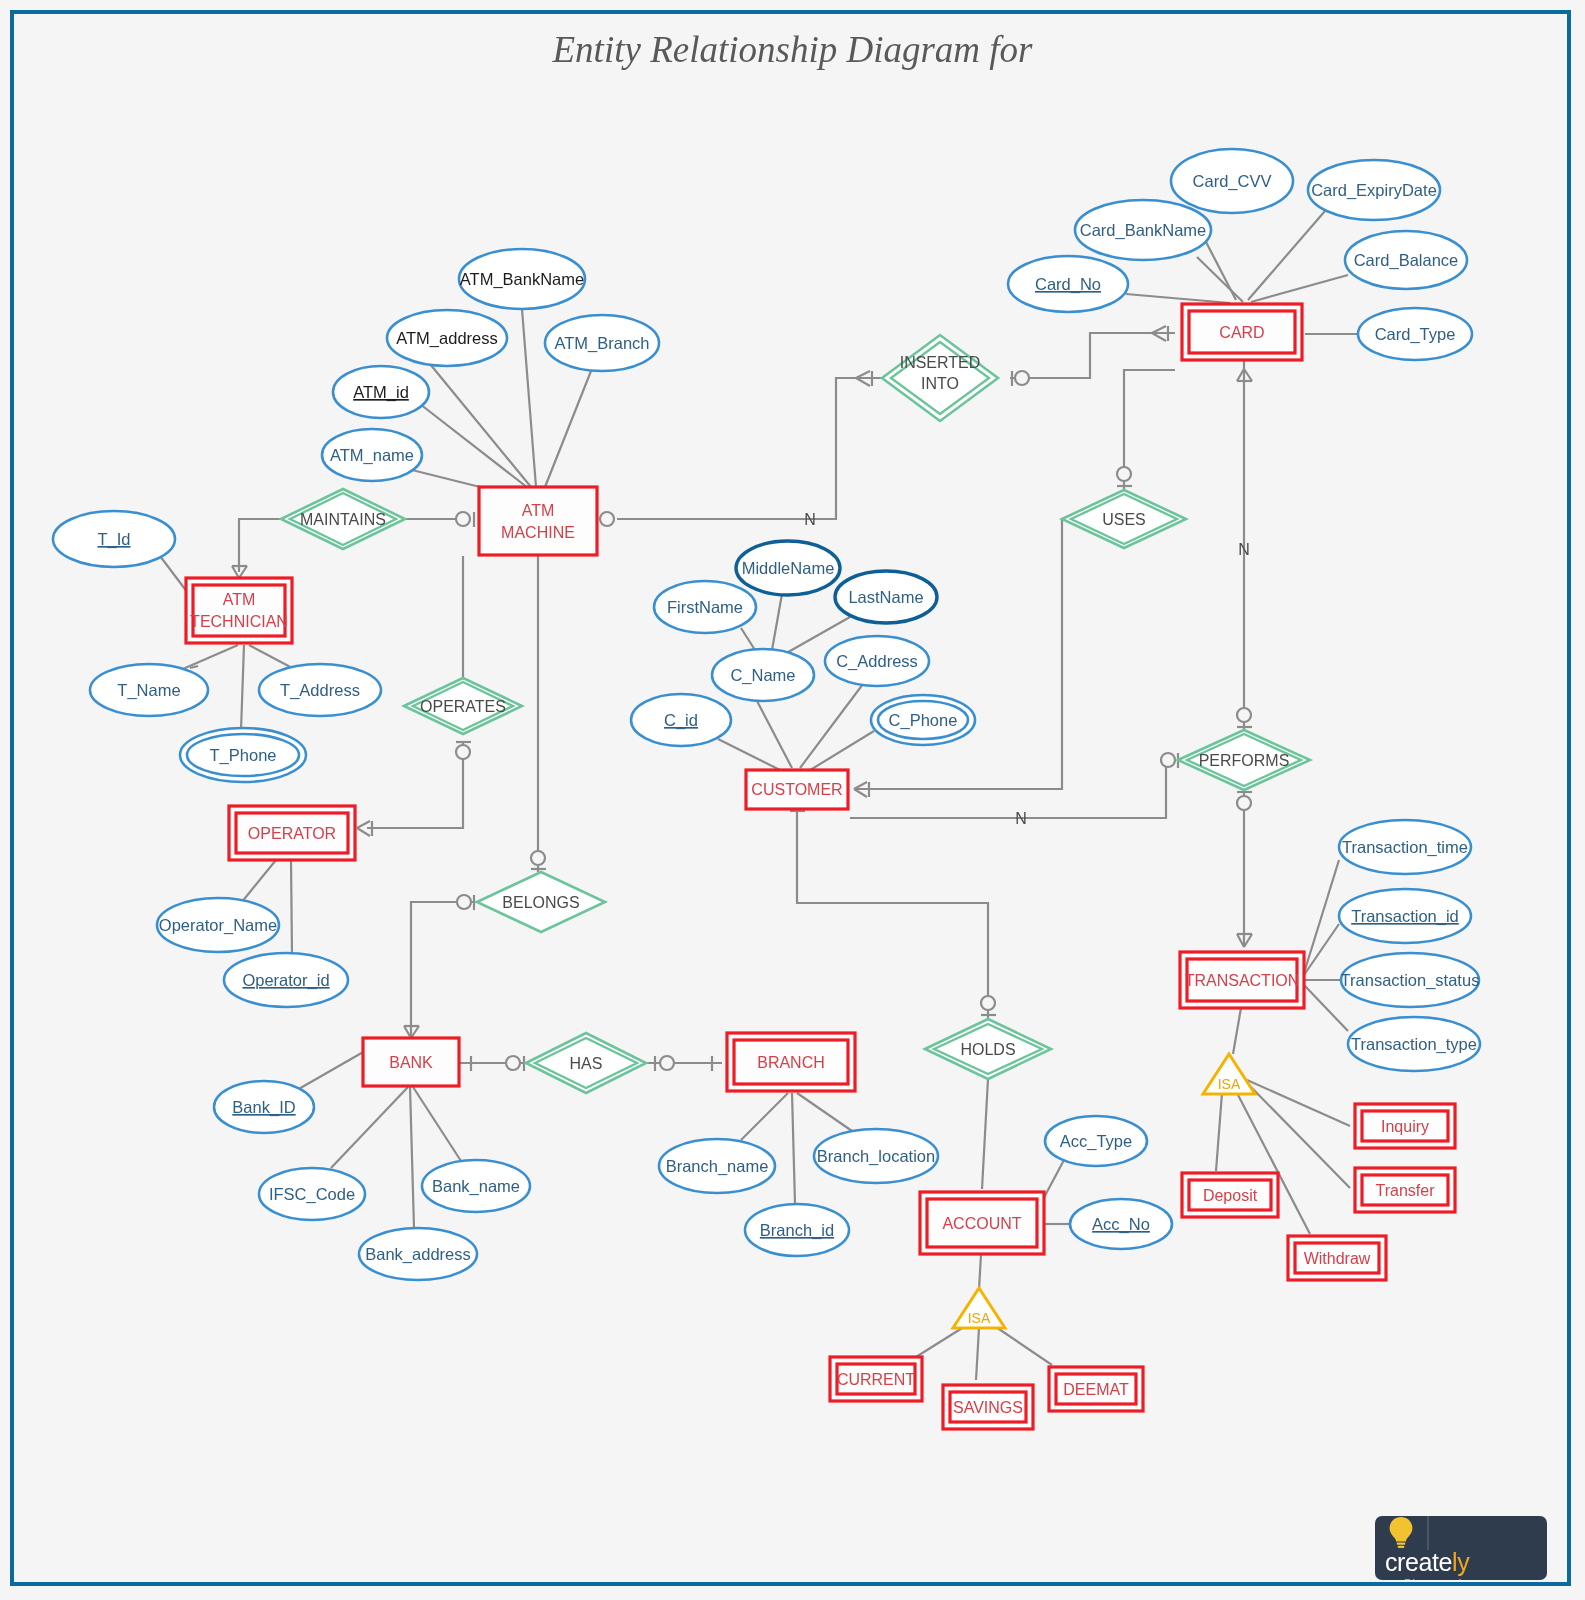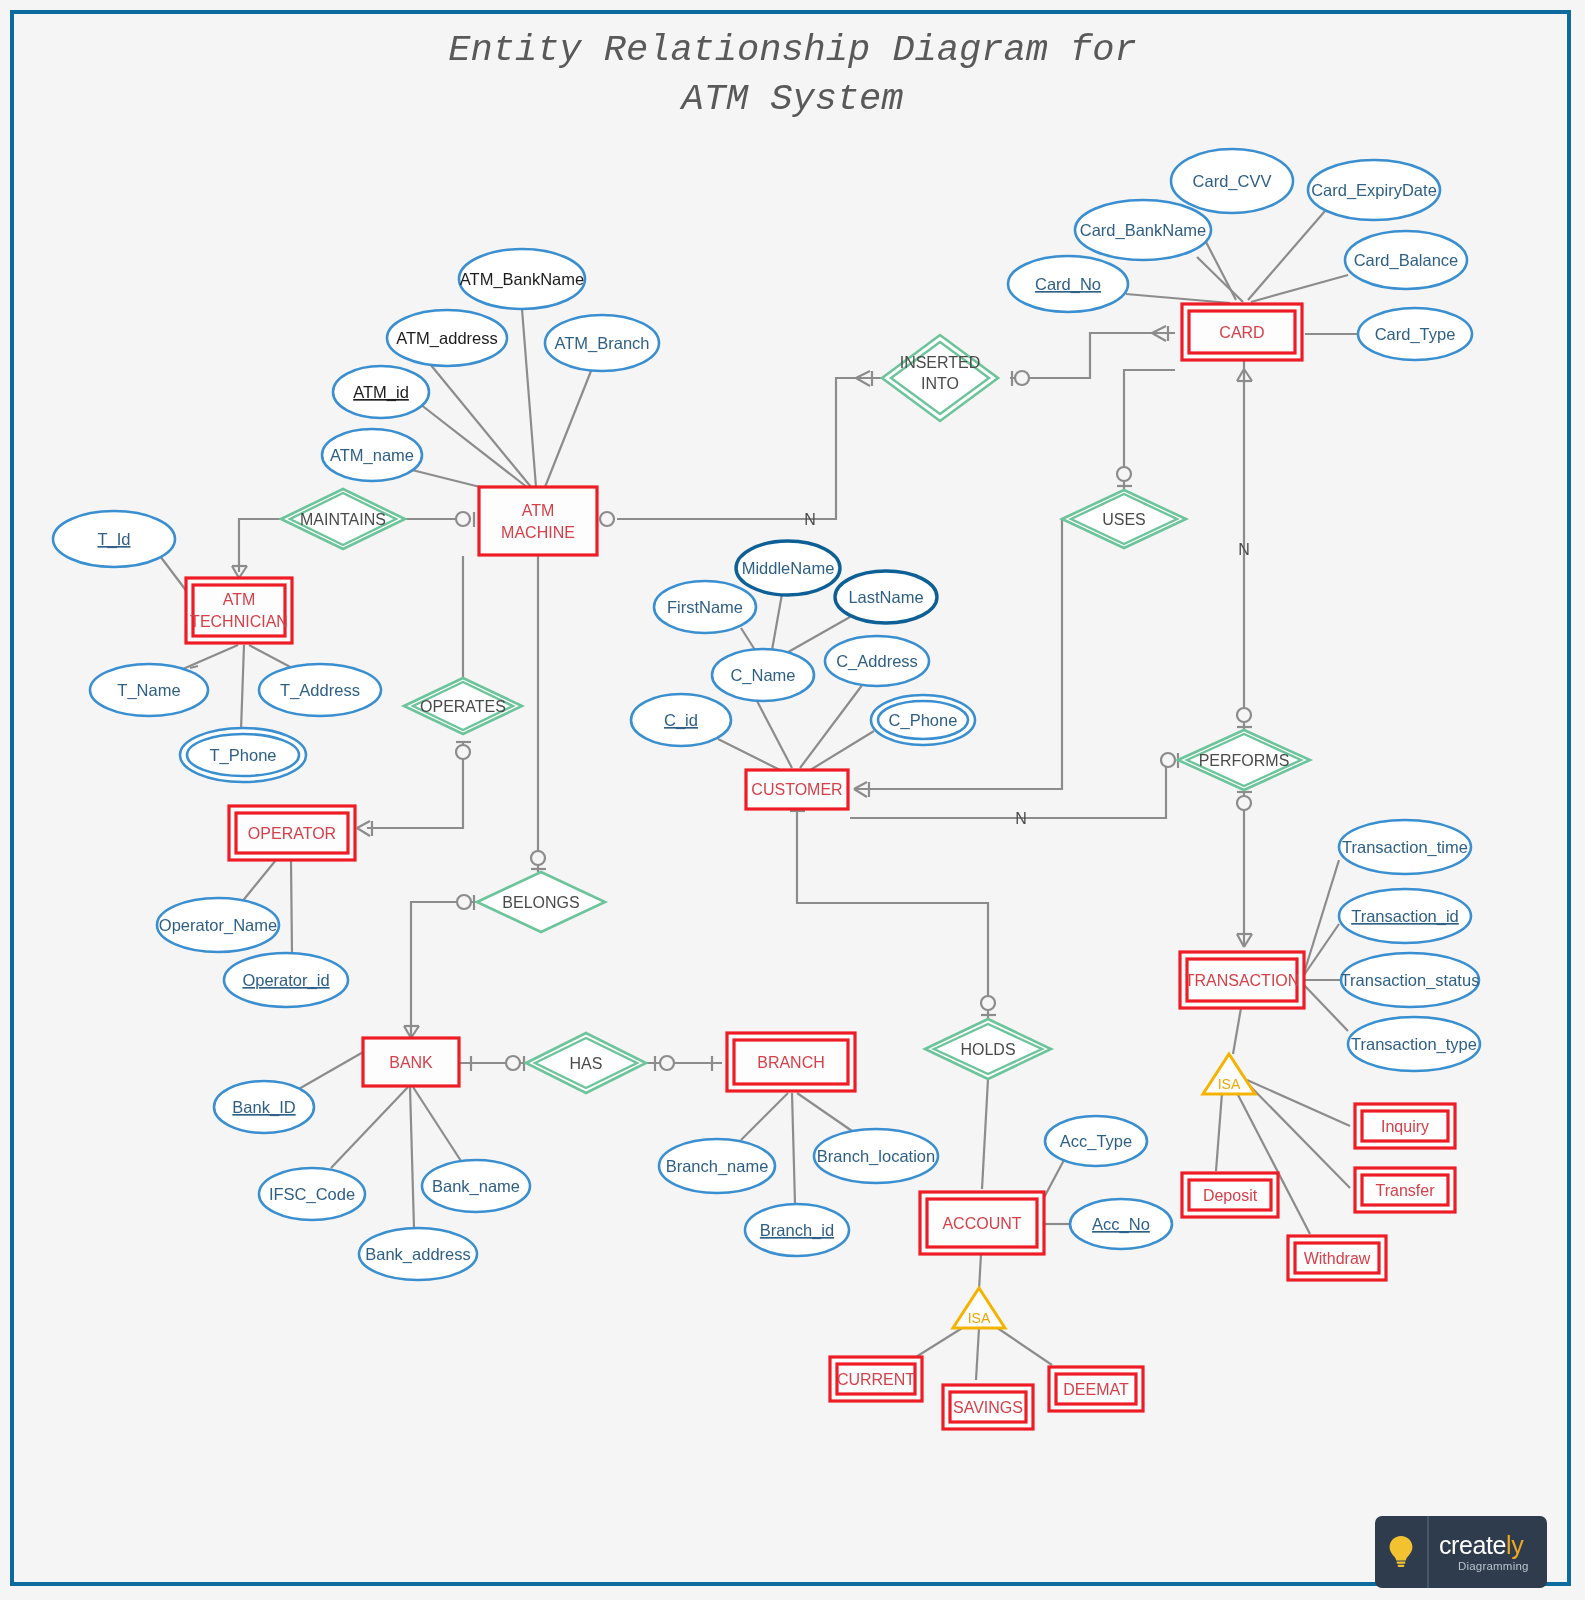--- a/index.html
+++ b/index.html
@@ -1,56 +1,55 @@
 <!DOCTYPE html>
 <html><head>
 <meta charset="utf-8">
 <style>
   html,body{margin:0;padding:0;background:#ffffff;}
   body{font-family:"Liberation Sans",sans-serif;}
   #canvas{position:relative;width:1585px;height:1600px;background:#f5f5f5;overflow:hidden;}
   #frame{position:absolute;left:10px;top:10px;width:1561px;height:1576px;border:4px solid #0b6a9e;box-sizing:border-box;pointer-events:none;}
   #title{position:absolute;left:0;top:26px;width:1585px;text-align:center;
-         font-family:Liberation Mono, monospace;font-style:italic;font-size:37px;color:#595959;line-height:1.32;}
+         font-family:Liberation Serif, serif;font-style:italic;font-size:37px;color:#595959;line-height:1.32;}
   svg#diagram{position:absolute;left:0;top:0;width:1585px;height:1600px;}
   .lnk{stroke:#8c8c8c;stroke-width:2.2;fill:none;}
   .ent-s{fill:#fdfdfd;stroke:#ee1c25;stroke-width:3.2;}
   .ent-in{fill:none;stroke:#ee1c25;stroke-width:3.2;}
   .ent-txt{fill:#d6404a;font-family:"Liberation Sans",sans-serif;font-size:16px;text-anchor:middle;}
   .att-e{fill:#ffffff;stroke:#3a8fd0;stroke-width:2.6;}
   .att-e2{fill:none;stroke:#3a8fd0;stroke-width:2.6;}
   .att-dark{stroke:#0e5f96;stroke-width:3.4;}
   .att-txt{fill:#2e5f85;font-family:"Liberation Sans",sans-serif;font-size:16.5px;text-anchor:middle;}
   .att-txt.blk{fill:#1c1c1c;}
   .rel-d{fill:#ffffff;stroke:#6cc49a;stroke-width:2.6;}
   .rel-d2{fill:none;stroke:#6cc49a;stroke-width:2.4;}
   .rel-txt{fill:#4a4a4a;font-family:"Liberation Sans",sans-serif;font-size:16px;text-anchor:middle;}
   .isa-t{fill:#ffffff;stroke:#f5b301;stroke-width:3;}
   .isa-txt{fill:#f0a500;font-family:"Liberation Sans",sans-serif;font-size:14px;text-anchor:middle;}
   .card-n{fill:#4a4a4a;font-family:"Liberation Sans",sans-serif;font-size:16px;text-anchor:middle;}
   .sym{stroke:#8c8c8c;stroke-width:2.2;fill:none;}
   .symf{fill:#f5f5f5;stroke:#8c8c8c;stroke-width:2.2;}
-  #logo{position:absolute;left:1375px;top:1516px;width:172px;height:72px;display:flex;
-        background:#2e3c4d;border-radius:7px;overflow:hidden;}
+  #logo{position:absolute;left:1375px;top:1516px;width:172px;height:64px;display:flex;
+        background:#2e3c4d;border-radius:7px;overflow:hidden;flex-direction:column;}
   #logo .bulbbox{width:52px;display:flex;align-items:center;justify-content:center;border-right:2px solid #46566b;}
   #logo .wordbox{flex:1;display:flex;flex-direction:column;justify-content:center;padding-left:10px;}
   #logo .w1{font-size:25px;color:#ffffff;letter-spacing:-.4px;line-height:1;font-family:"Liberation Sans",sans-serif;}
   #logo .w1 .ly{color:#f0a81e;}
   #logo .w2{font-size:11.5px;color:#b9c3cd;letter-spacing:.2px;margin-top:2px;font-family:"Liberation Sans",sans-serif;margin-left:19px;}
 </style>
 </head>
 <body>
 
 <div id="canvas">
 
   <div id="frame"></div>
 
   <div id="title">
     <div>Entity Relationship Diagram for</div>
-    <div>ATM System</div>
   </div>
 
   <svg id="diagram" viewBox="0 0 1585 1600">
 
     <g>
 
       <path class="lnk" d="M522 309 L536 487"></path>
       <path class="lnk" d="M430 364 L531 487"></path>
       <path class="lnk" d="M591 371 L545 487"></path>
       <path class="lnk" d="M420 404 L528 488"></path>

